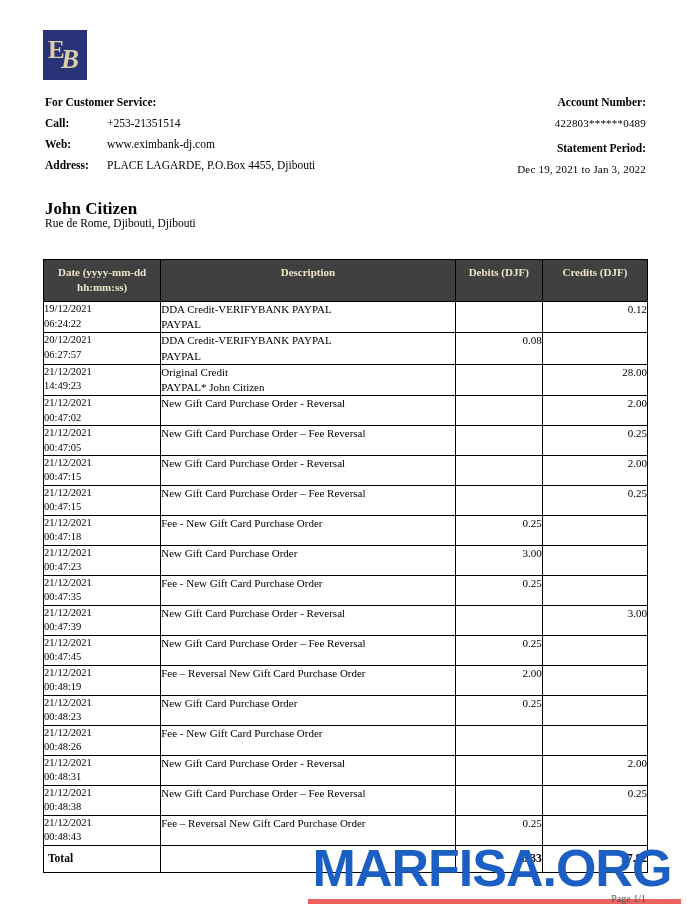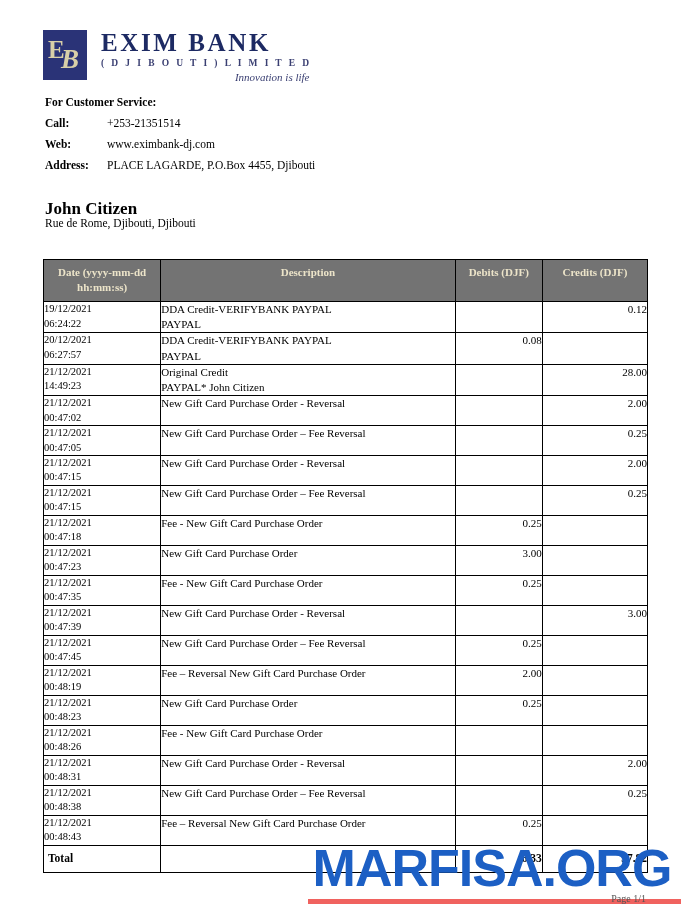--- a/index.html
+++ b/index.html
@@ -153,21 +153,21 @@
     border-collapse: collapse;
     width: 605px;
     table-layout: fixed;
   }
   table.stmt th, table.stmt td {
     border: 1px solid #000;
     vertical-align: top;
     padding: 0;
   }
   table.stmt thead th {
-    background: #737373;
+    background: #404040;
     color: #ece4c9;
     font-weight: 700;
     font-size: 11px;
     text-align: center;
     padding: 5px 2px 7px 2px;
     line-height: 1.32;
   }
   .col-date { width: 117px; }
   .col-desc { width: 294px; }
   .col-deb  { width: 87px; }
@@ -243,44 +243,45 @@
 </style>
 </head>
 <body>
 
 <div class="page">
 
   <div class="logo-band">
     <div class="logo-mark">
       <span class="glyph-e">E</span>
       <span class="glyph-b">B</span>
-    </div>
-    <div class="logo-text">
-      <div class="logo-title">EXIM BANK</div>
-      <div class="logo-sub">( D J I B O U T I )   L I M I T E D</div>
-      <div class="logo-tag">Innovation is life</div>
     </div>
   </div>
 
   <div class="info-left">
     <div class="info-head">For Customer Service:</div>
     <div class="info-row">
       <span class="info-key">Call:</span>
       <span class="info-val">+253-21351514</span>
     </div>
     <div class="info-row tight">
       <span class="info-key">Web:</span>
       <span class="info-val">www.eximbank-dj.com</span>
     </div>
     <div class="info-row">
       <span class="info-key">Address:</span>
       <span class="info-val">PLACE LAGARDE, P.O.Box 4455, Djibouti</span>
     </div>
   </div>
 
+  <div class="info-right">
+    <div class="info-head">Account Number:</div>
+    <div class="val">422803******0489</div>
+    <div class="info-head">Statement Period:</div>
+    <div class="val">Dec 19, 2021 to Jan 3, 2022</div>
+  </div>
 
   <div class="cust-name">John Citizen</div>
   <div class="cust-addr">Rue de Rome, Djibouti, Djibouti</div>
 
   <div class="tbl-wrap">
     <table class="stmt">
       <colgroup>
         <col class="col-date">
           <col class="col-desc">
           <col class="col-deb">

